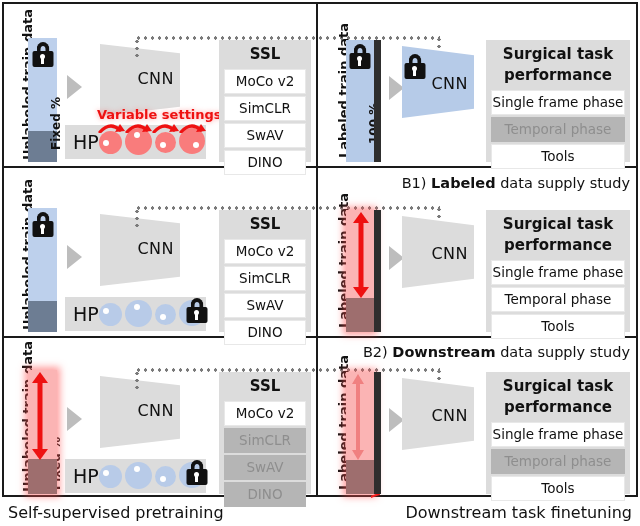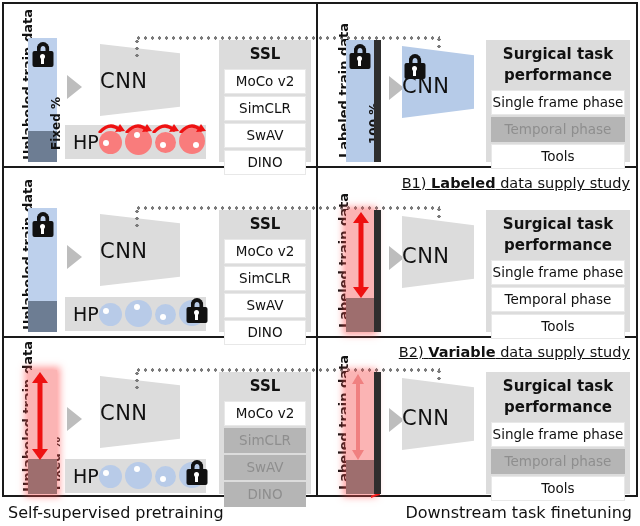--- a/index.html
+++ b/index.html
@@ -22,21 +22,20 @@
 
   
   .sec-title{
     position:absolute;background:#dcdcdc;color:#111;
     font-weight:bold;font-size:16.5px;letter-spacing:.1px;
     padding:2px 7px 3px 7px;white-space:nowrap;
   }
   .sub-title{
     position:absolute;color:#111;font-size:14.5px;white-space:nowrap;
     text-align:right;
-    text-decoration:underline;
   }
   .sub-title b{font-weight:bold;}
 
   
   .caption{
     position:absolute;color:#111;font-size:16px;white-space:nowrap;
   }
 
   
   .vlabel{
@@ -79,22 +78,22 @@
 
   
   .cnn{
     position:absolute;
     clip-path:polygon(0 0,100% 13%,100% 87%,0 100%);
     display:flex;align-items:center;justify-content:center;
   }
   .cnn.grey{background:#dcdcdc;}
   .cnn.blue{background:#b6cbe8;}
   .cnn-txt{
-    position:absolute;font-size:21px;color:#111;letter-spacing:.5px;
-    left:0;right:0;text-align:left;
+    position:absolute;font-size:16px;color:#111;letter-spacing:.5px;
+    left:0;right:0;text-align:right;
   }
 
   
   .panelbox{position:absolute;background:#dcdcdc;box-sizing:border-box;padding:3px;}
   .panelbox .bhead{
     text-align:center;font-weight:bold;color:#111;
     font-size:15px;line-height:1.1;padding:3px 0 4px 0;
   }
   .panelbox .row{
     background:#fff;color:#111;font-size:13.5px;text-align:center;
@@ -209,20 +208,21 @@
       <path d="M58 13 Q68 2 78 11"></path>
       <path d="M85 13 Q95 2 105 11"></path>
     </g>
     <g fill="#ee1111">
       <polygon points="24,5 29,12 19,13"></polygon>
       <polygon points="51,5 56,12 46,13"></polygon>
       <polygon points="78,5 83,12 73,13"></polygon>
       <polygon points="105,5 110,12 100,13"></polygon>
     </g>
   </svg>
+  <div class="vsettings" style="left:97px;top:107px;">Variable settings</div>
 
   <div class="panelbox" style="left:219px;top:40px;width:92px;height:122px;">
     <div class="bhead">SSL</div>
     <div class="row">MoCo v2</div>
     <div class="row">SimCLR</div>
     <div class="row">SwAV</div>
     <div class="row">DINO</div>
   </div>
 
   <div class="dotline-v" style="left:135px;top:38px;height:22px;"></div>
@@ -349,21 +349,21 @@
   <div class="panelbox" style="left:486px;top:210px;width:144px;height:122px;">
     <div class="bhead">Surgical task</div>
     <div class="bhead" style="padding:0 0 5px 0;">performance</div>
     <div class="row">Single frame phase</div>
     <div class="row">Temporal phase</div>
     <div class="row">Tools</div>
   </div>
 
   <div class="sub-title" style="right:10px;top:344px;">
     <span>B2)</span>
-    <b>Variable</b>
+    <b>Downstream</b>
     <span>data supply study</span>
   </div>
 
   <div class="vlabel" style="left:20px;top:492px;">Unlabeled train data</div>
 
   <div class="bar glow" style="left:28px;top:370px;width:29px;height:124px;">
     <div class="seg" style="top:0;height:72%;background:#fbb4b4;"></div>
     <div class="seg" style="top:72%;height:28%;background:#9e6e6e;"></div>
 
   </div>

